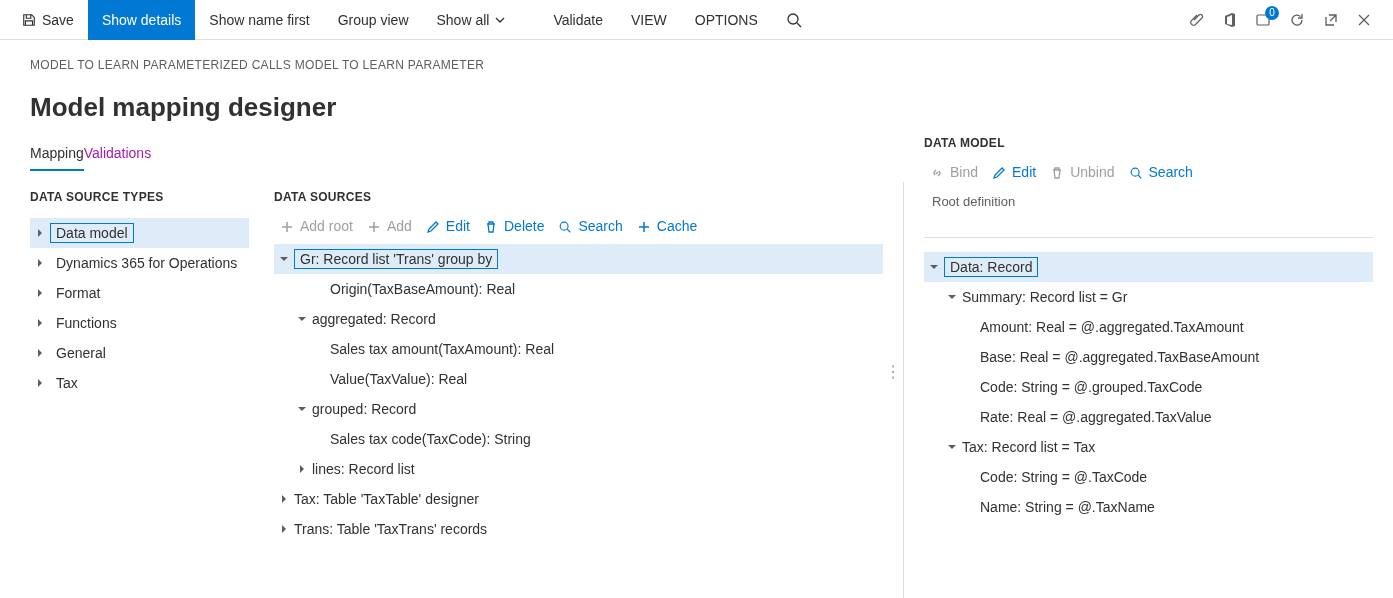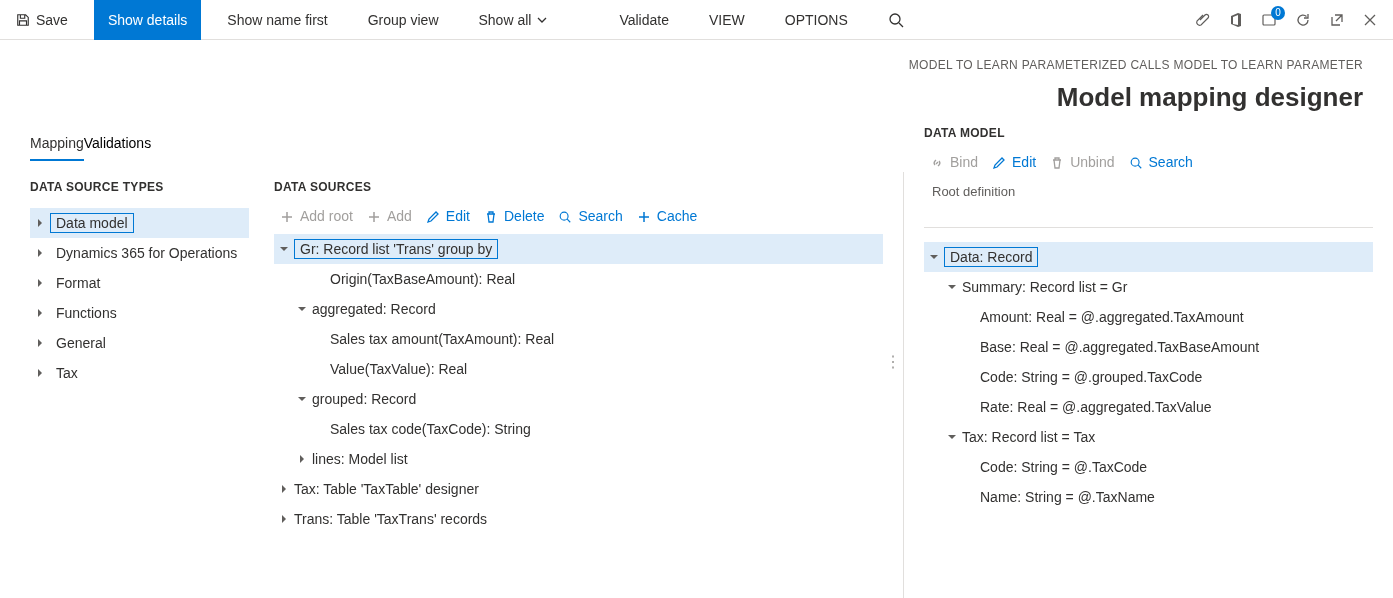--- a/index.html
+++ b/index.html
@@ -1,31 +1,31 @@
 <!DOCTYPE html>
 <html><head>
 <meta charset="utf-8">
 <style>
   * { box-sizing: border-box; }
   html, body { margin:0; padding:0; font-family: "Segoe UI", Arial, sans-serif; font-size:14px; color:#323130; background:#fff; width:1393px; height:598px; overflow:hidden; }
-  .toolbar { display:flex; align-items:center; height:40px; border-bottom:1px solid #e1dfdd; padding:0 2px; background:#fff;gap:12px; }
+  .toolbar { display:flex; align-items:center; height:40px; border-bottom:1px solid #e1dfdd; padding:0 8px; background:#fff; }
   .toolbar .tbtn { display:flex; align-items:center; height:40px; padding:0 14px; cursor:pointer; color:#323130; white-space:nowrap; }
   .toolbar .tbtn.active { background:#0078d4; color:#fff; }
   .toolbar .tbtn svg { margin-right:6px; }
   .toolbar .chev { margin-left:6px; }
   .toolbar .gap { width:14px; }
   .spacer { flex:1; }
   .sys-icons { display:flex; align-items:center; gap:18px; padding-right:14px; }
   .sys-icons .sys { color:#605e5c; cursor:pointer; position:relative; display:flex; align-items:center; }
   .badge { position:absolute; top:-6px; right:-8px; background:#0078d4; color:#fff; font-size:10px; border-radius:8px; padding:0 4px; line-height:14px; min-width:14px; text-align:center; }
-  .page { padding:18px 30px 10px 30px;text-align:right; }
+  .page { padding:18px 30px 10px 30px; }
   .breadcrumb { font-size:12px; color:#605e5c; letter-spacing:0.3px; text-transform:uppercase; }
-  .page-title { font-size:26px; font-weight:600; margin-top:10px; }
+  .page-title { font-size:26px; font-weight:600; margin-top:20px; }
   .tabs { display:flex; margin-top:16px; border-bottom:1px solid transparent; }
-  .tab { padding:6px 0 8px 0; cursor:pointer; color:#000000; }
+  .tab { padding:6px 0 8px 0; cursor:pointer; color:#a21caf; }
   .tab.active { color:#323130; border-bottom:2px solid #0078d4; font-weight:400; }
   .cols { display:flex; padding:0 0 0 30px; height:calc(598px - 40px - 115px); }
   .col1 { width:230px; padding-right:10px; border-right:1px solid transparent; }
   .col2 { flex:1; padding:0 20px 0 14px; position:relative; min-width:0; }
   .col3 { width:490px; border-left:1px solid #e1dfdd; padding:0 20px 0 20px; }
   .col-head { font-size:12px; font-weight:600; color:#323130; letter-spacing:0.3px; padding:8px 0 14px 0; }
   .col3 .col-head { padding-top:0; margin-top:-46px; }
   .action-row { display:flex; gap:14px; padding:0 0 10px 6px; flex-wrap:wrap; }
   .action { display:flex; align-items:flex-end; gap:6px; color:#0078d4; cursor:pointer; white-space:nowrap; }
   .action.disabled { color:#a19f9d; cursor:default; }
@@ -273,21 +273,21 @@
           <span class="caret"></span>
           <span class="tree-label">Sales tax code(TaxCode): String</span>
         </div>
         <div class="tree-row clickable">
           <span style="width: 18px; display: inline-block;"></span>
           <span class="caret">
             <svg width="10" height="10" viewBox="0 0 10 10">
               <path fill="#605e5c" d="M3 1l4 4-4 4z"></path>
             </svg>
           </span>
-          <span class="tree-label">lines: Model list</span>
+          <span class="tree-label">lines: Record list</span>
         </div>
         <div class="tree-row clickable">
           <span style="width: 0px; display: inline-block;"></span>
           <span class="caret">
             <svg width="10" height="10" viewBox="0 0 10 10">
               <path fill="#605e5c" d="M3 1l4 4-4 4z"></path>
             </svg>
           </span>
           <span class="tree-label">Tax: Table 'TaxTable' designer</span>
         </div>

